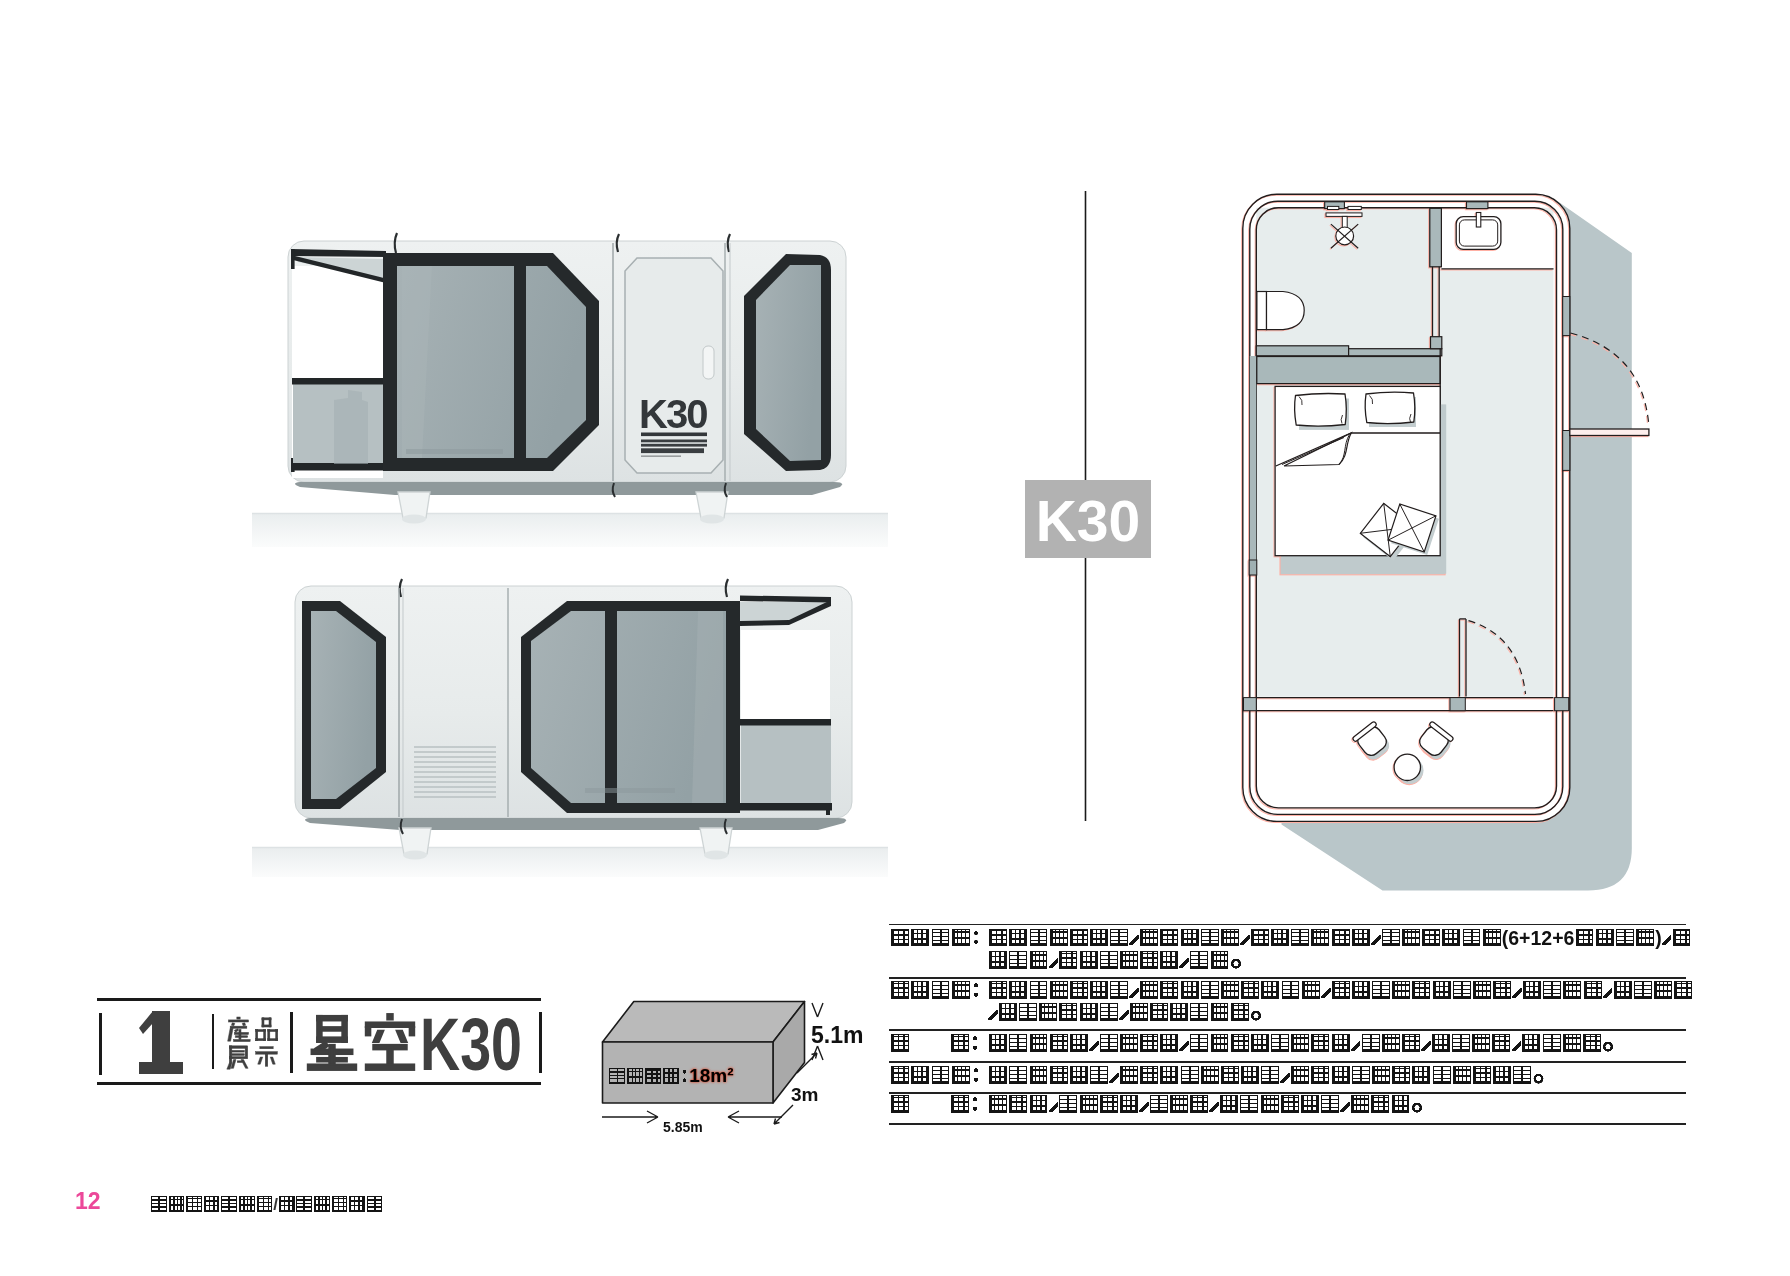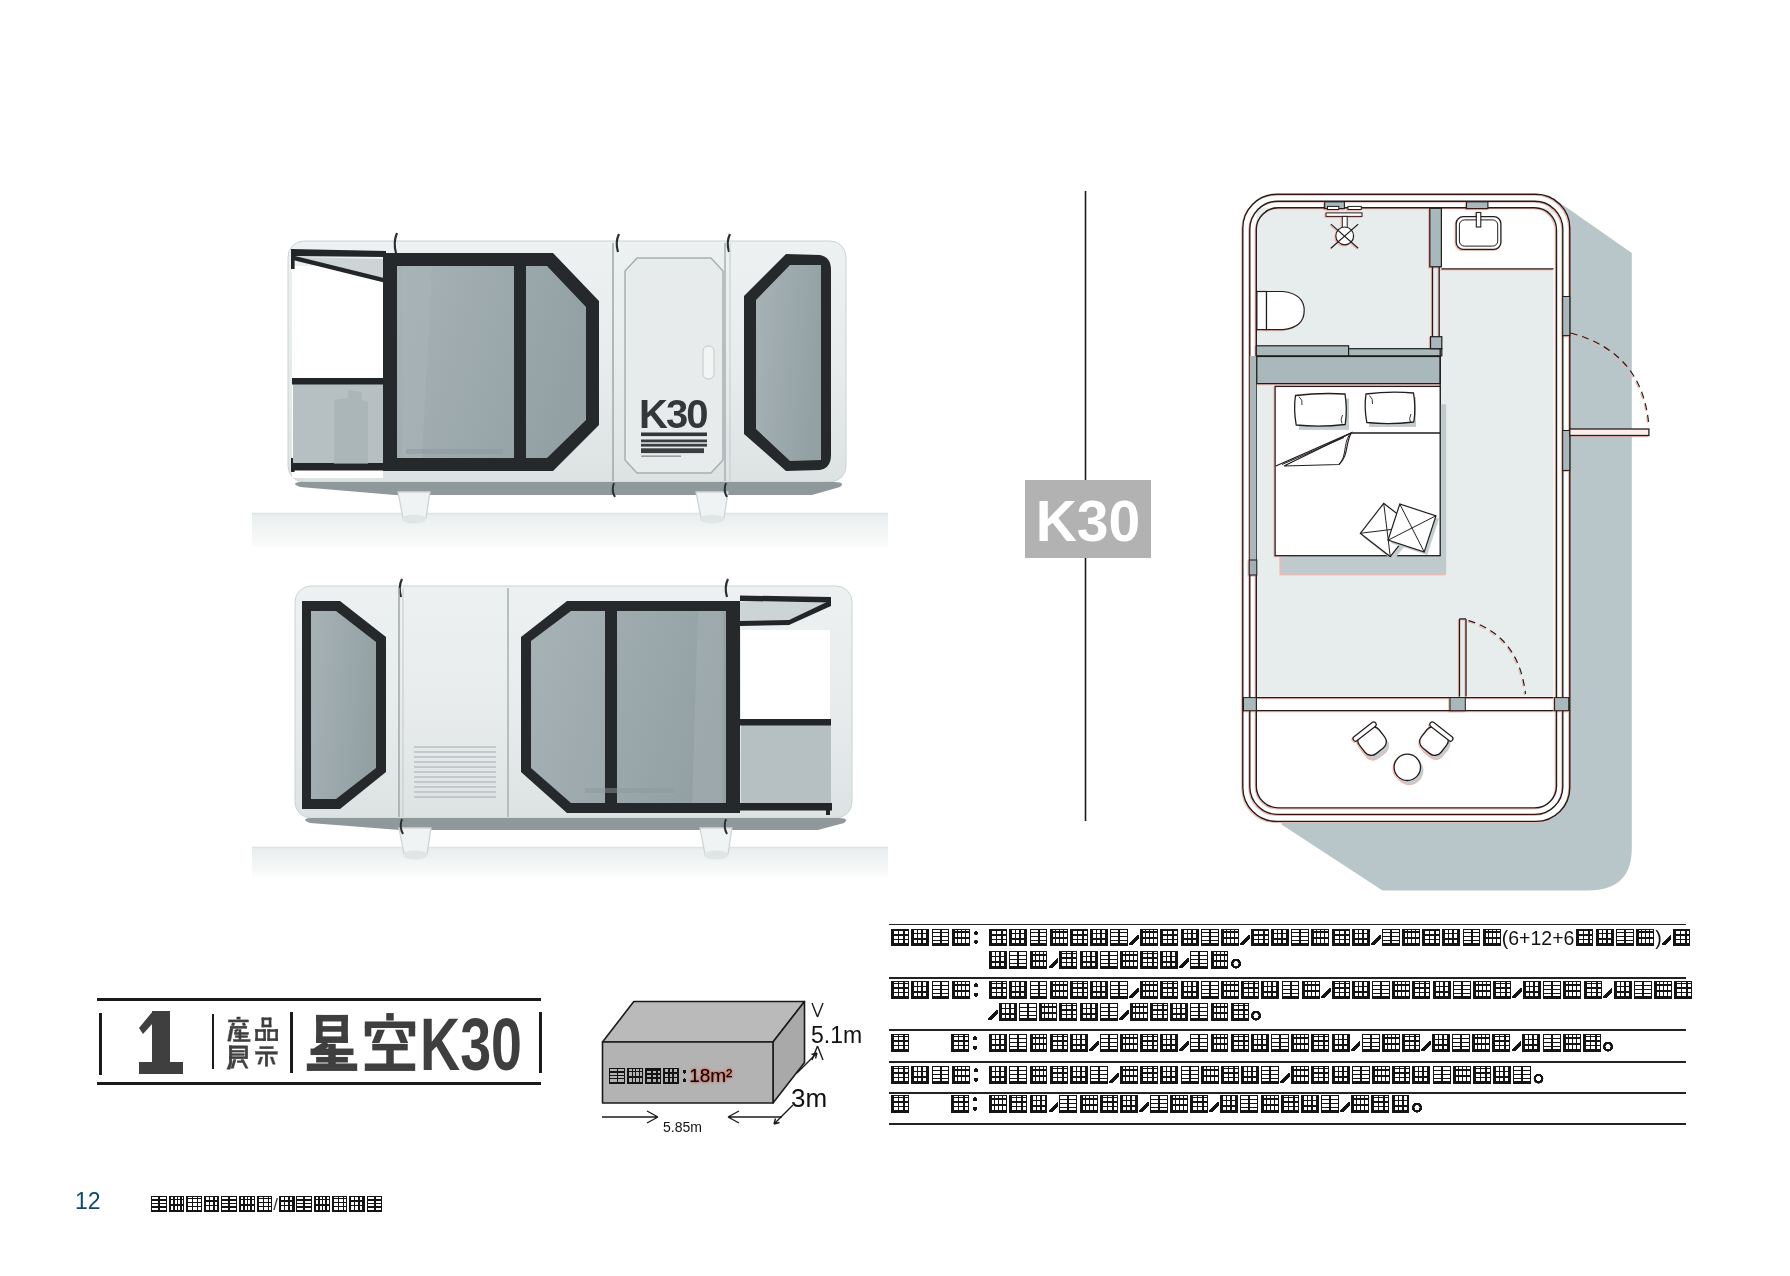--- a/index.html
+++ b/index.html
@@ -1,18 +1,18 @@
 <!DOCTYPE html>
 <html><head><meta charset="utf-8">
 <style>
 html,body{margin:0;padding:0;background:#ffffff;width:1790px;height:1276px;overflow:hidden}
 *{box-sizing:border-box}
 body{font-family:"Liberation Sans",sans-serif;position:relative}
 .abs{position:absolute}
-.t{position:absolute;white-space:nowrap;color:#111;font-weight:normal;line-height:1}
+.t{position:absolute;white-space:nowrap;color:#111;font-weight:bold;line-height:1}
 .spec{font-size:19.5px}
 .hr{position:absolute;height:1.6px;background:#222}
 .hr2{position:absolute;height:2.8px;background:#1a1a1a}
 .vb{position:absolute;width:3.4px;background:#1a1a1a}
 .vb2{position:absolute;width:2.4px;background:#1a1a1a}
 i.g{display:inline-block;width:0.92em;height:0.9em;margin:0 0.058em;vertical-align:-0.1em;
 border:0.088em solid #141414;
 background-image:repeating-linear-gradient(0deg,#141414 0,#141414 0.082em,transparent 0.082em,transparent 0.235em),
 repeating-linear-gradient(90deg,#141414 0,#141414 0.082em,transparent 0.082em,transparent 0.29em)}
 i.v2{background-image:repeating-linear-gradient(0deg,#141414 0,#141414 0.082em,transparent 0.082em,transparent 0.27em),
@@ -488,15 +488,15 @@
 
 <div class="hr2" style="left:97px;top:998px;width:444px"></div>
 <div class="hr2" style="left:97px;top:1082.4px;width:444px"></div>
 <div class="vb" style="left:99px;top:1013px;height:62px"></div>
 <div class="vb2" style="left:211.5px;top:1014px;height:55px"></div>
 <div class="vb" style="left:290px;top:1012px;height:61px"></div>
 <div class="vb" style="left:538.5px;top:1012px;height:61px"></div>
 
 <div class="t" style="left:608px;top:1066px;font-size:17.5px;color:#000;text-shadow:0 0 3px #e04a2e,0 0 1.5px #e04a2e"><i class="g v3"></i><i class="g v4"></i><i class="g"></i><i class="g v2"></i><i class="c"></i><span style="font-size:19px">18m²</span></div>
 <div class="t" style="left:811px;top:1024px;font-size:23px">5.1m</div>
-<div class="t" style="left:791px;top:1085px;font-size:26px">3m</div>
+<div class="t" style="left:791px;top:1085px;font-size:19px">3m</div>
 <div class="t" style="left:663px;top:1120px;font-size:14px">5.85m</div>
-<div class="t" style="left:75px;top:1190px;font-size:23px;color:#0c4a6e">12</div>
+<div class="t" style="left:75px;top:1190px;font-size:23px;color:#ec4899">12</div>
 <div class="t" style="left:150px;top:1196px;font-size:17px;color:#333"><i class="g v3"></i><i class="g v4"></i><i class="g"></i><i class="g v2"></i><i class="g v3"></i><i class="g v4"></i><i class="g"></i>/<i class="g v2"></i><i class="g v3"></i><i class="g v4"></i><i class="g"></i><i class="g v2"></i><i class="g v3"></i></div>
 </body></html>

